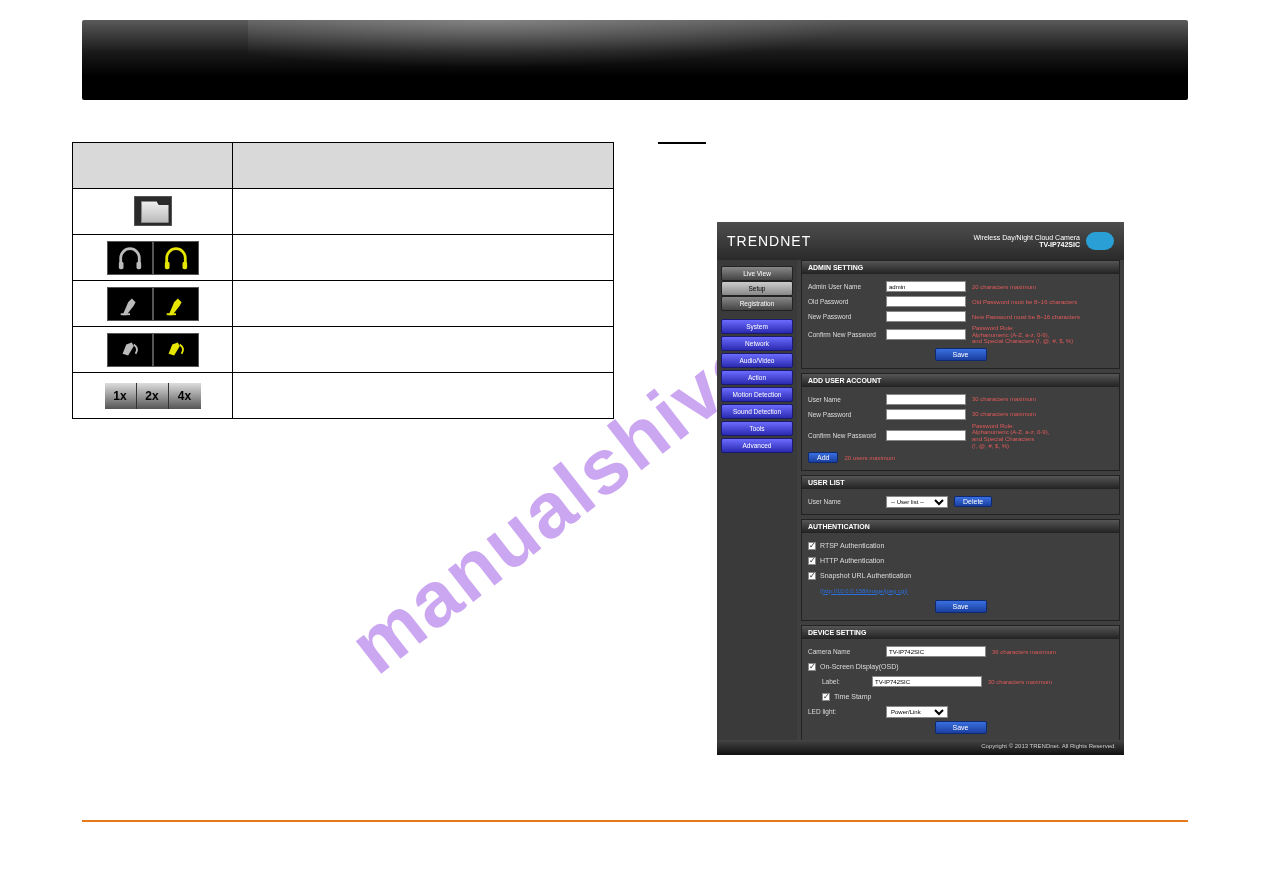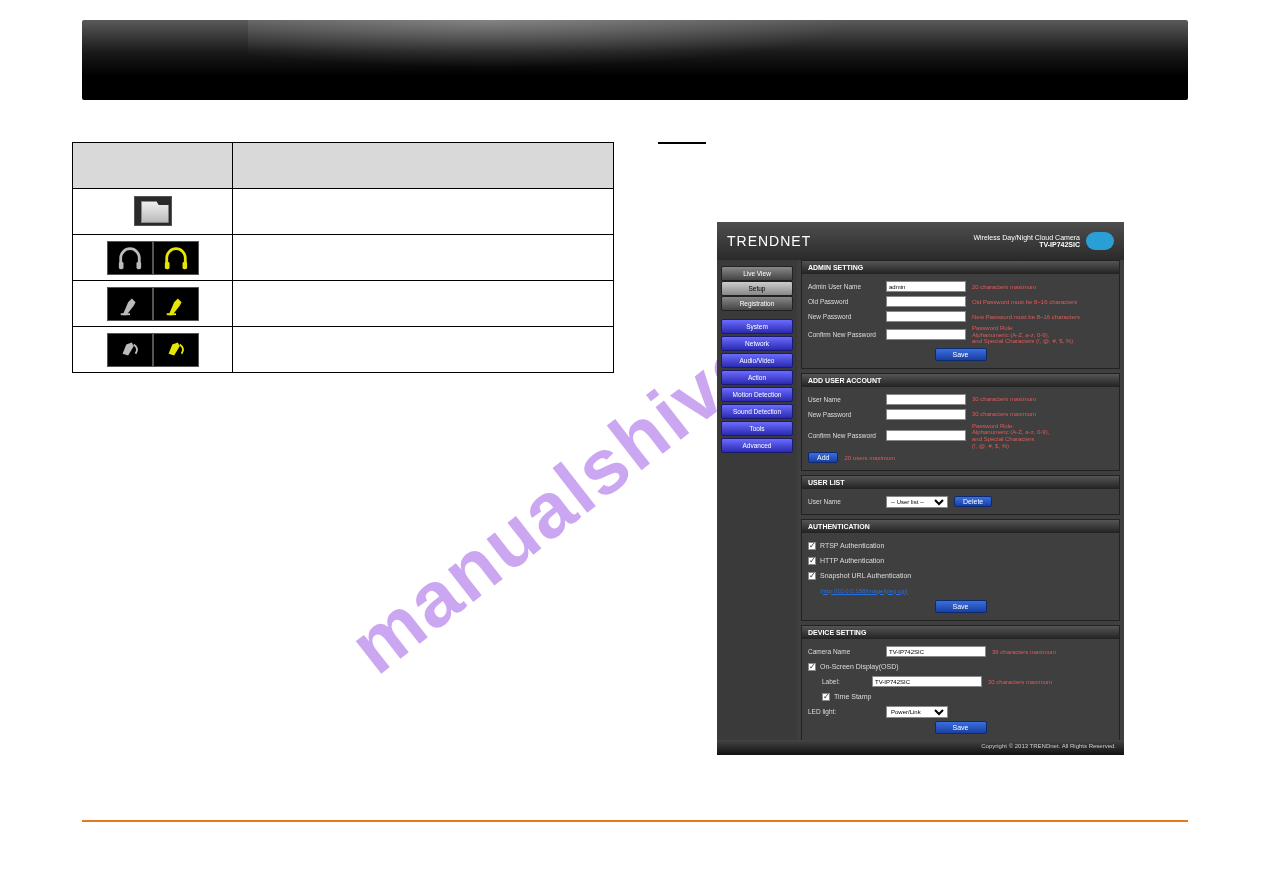--- a/index.html
+++ b/index.html
@@ -125,20 +125,30 @@
         <span class="spk">
               <svg viewBox="0 0 32 28" width="30" height="26">
                 <path d="M8 18 L12 8 L18 6 L20 10 L14 20 Z" fill="#e6e600"></path>
                 <path d="M20 8 Q26 12 22 18" fill="none" stroke="#e6e600" stroke-width="2"></path>
               </svg>
             </span>
       </span>
     </td>
     <td></td>
   </tr>
+  <tr>
+    <td class="ic">
+      <span class="zoom">
+        <span>1x</span>
+        <span>2x</span>
+        <span>4x</span>
+      </span>
+    </td>
+    <td></td>
+  </tr>
 </tbody>
   </table>
 
 <div class="uline"></div>
 
 <div class="wm">manualshive.com</div>
 
 <div class="shot">
   <div class="shot-hd">
     <div class="logo"><span>TRENDNET</span></div>

